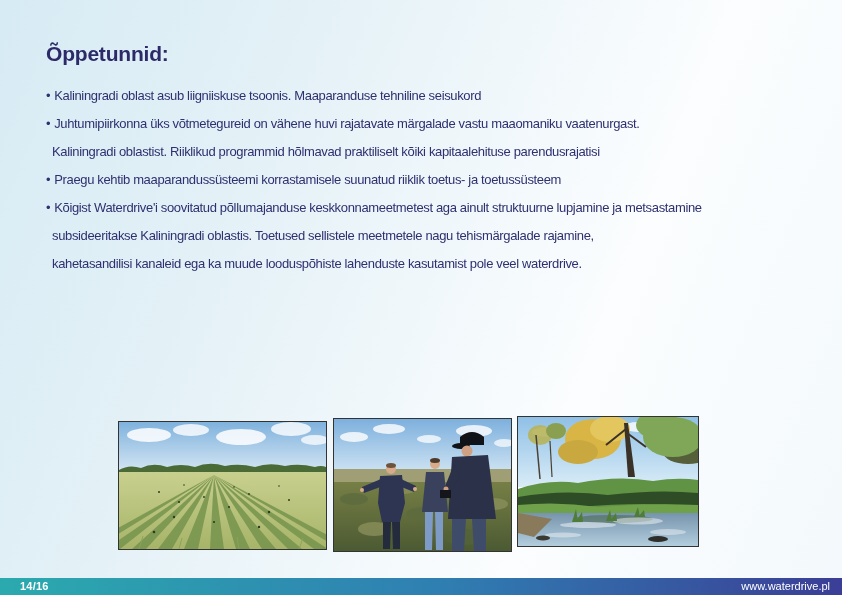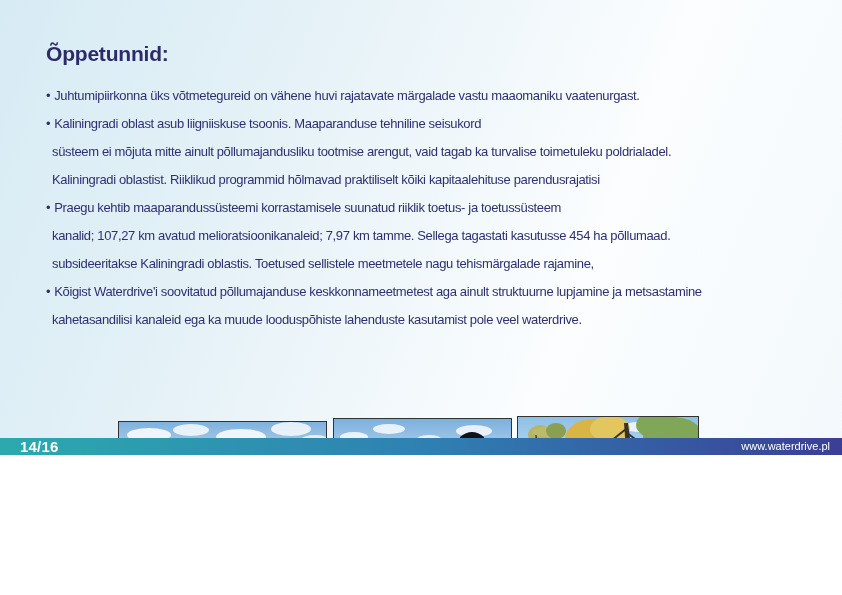--- a/index.html
+++ b/index.html
@@ -1,21 +1,21 @@
 <!DOCTYPE html>
 <html><head>
 <meta charset="utf-8">
 <style>
   html, body { margin: 0; padding: 0; }
   body { font-family: "Liberation Sans", sans-serif; }
 
   .slide {
     position: relative;
     width: 842px;
-    height: 455px;
+    height: 595px;
     overflow: hidden;
     background: linear-gradient(112deg, #d7ebf4 0%, #e4f1f7 30%, #fbfdfe 68%, #f3f9fc 100%);
   }
 
   .slide-title {
     position: absolute;
     left: 46px;
     top: 42px;
     margin: 0;
     font-size: 21px;
@@ -61,63 +61,57 @@
     width: 842px;
     height: 17px;
     background: linear-gradient(90deg, #2baaae 0%, #2f7fb2 52%, #3b3e96 100%);
     color: #ffffff;
   }
   .footer .page {
     position: absolute;
     left: 20px;
     top: 0;
     line-height: 17px;
-    font-size: 15px;
+    font-size: 11px;
     font-weight: bold;
     letter-spacing: 0.2px;
   }
   .footer .site {
     position: absolute;
     right: 12px;
     top: 0;
     line-height: 17px;
     font-size: 11px;
   }
 </style>
 </head>
 <body>
 
 <div class="slide">
 
   <h1 class="slide-title">Õppetunnid:</h1>
 
   <div class="content">
     <div class="line">
+      <span class="bullet">•</span><span>Kaliningradi oblast asub liigniiskuse tsoonis. Maaparanduse tehniline seisukord</span>
+    </div>
+    <div class="line">
       <span class="bullet">•</span><span>Juhtumipiirkonna üks võtmetegureid on vähene huvi rajatavate märgalade vastu maaomaniku vaatenurgast.</span>
-    </div>
-    <div class="line">
-      <span class="bullet">•</span><span>Kaliningradi oblast asub liigniiskuse tsoonis. Maaparanduse tehniline seisukord</span>
-    </div>
-    <div class="line cont">
-      <span>süsteem ei mõjuta mitte ainult põllumajandusliku tootmise arengut, vaid tagab ka turvalise toimetuleku poldrialadel.</span>
     </div>
     <div class="line cont">
       <span>Kaliningradi oblastist. Riiklikud programmid hõlmavad praktiliselt kõiki kapitaalehituse parendusrajatisi</span>
     </div>
     <div class="line">
       <span class="bullet">•</span><span>Praegu kehtib maaparandussüsteemi korrastamisele suunatud riiklik toetus- ja toetussüsteem</span>
     </div>
-    <div class="line cont">
-      <span>kanalid; 107,27 km avatud melioratsioonikanaleid; 7,97 km tamme. Sellega tagastati kasutusse 454 ha põllumaad.</span>
+    <div class="line">
+      <span class="bullet">•</span><span>Kõigist Waterdrive'i soovitatud põllumajanduse keskkonnameetmetest aga ainult struktuurne lupjamine ja metsastamine</span>
     </div>
     <div class="line cont">
       <span>subsideeritakse Kaliningradi oblastis. Toetused sellistele meetmetele nagu tehismärgalade rajamine,</span>
-    </div>
-    <div class="line">
-      <span class="bullet">•</span><span>Kõigist Waterdrive'i soovitatud põllumajanduse keskkonnameetmetest aga ainult struktuurne lupjamine ja metsastamine</span>
     </div>
     <div class="line cont">
       <span>kahetasandilisi kanaleid ega ka muude looduspõhiste lahenduste kasutamist pole veel waterdrive.</span>
     </div>
   </div>
 
   <figure class="photo photo-1">
     <svg width="207" height="127" viewBox="0 0 207 127">
       <defs>
         <linearGradient id="sky1" x1="0" y1="0" x2="0" y2="1">

